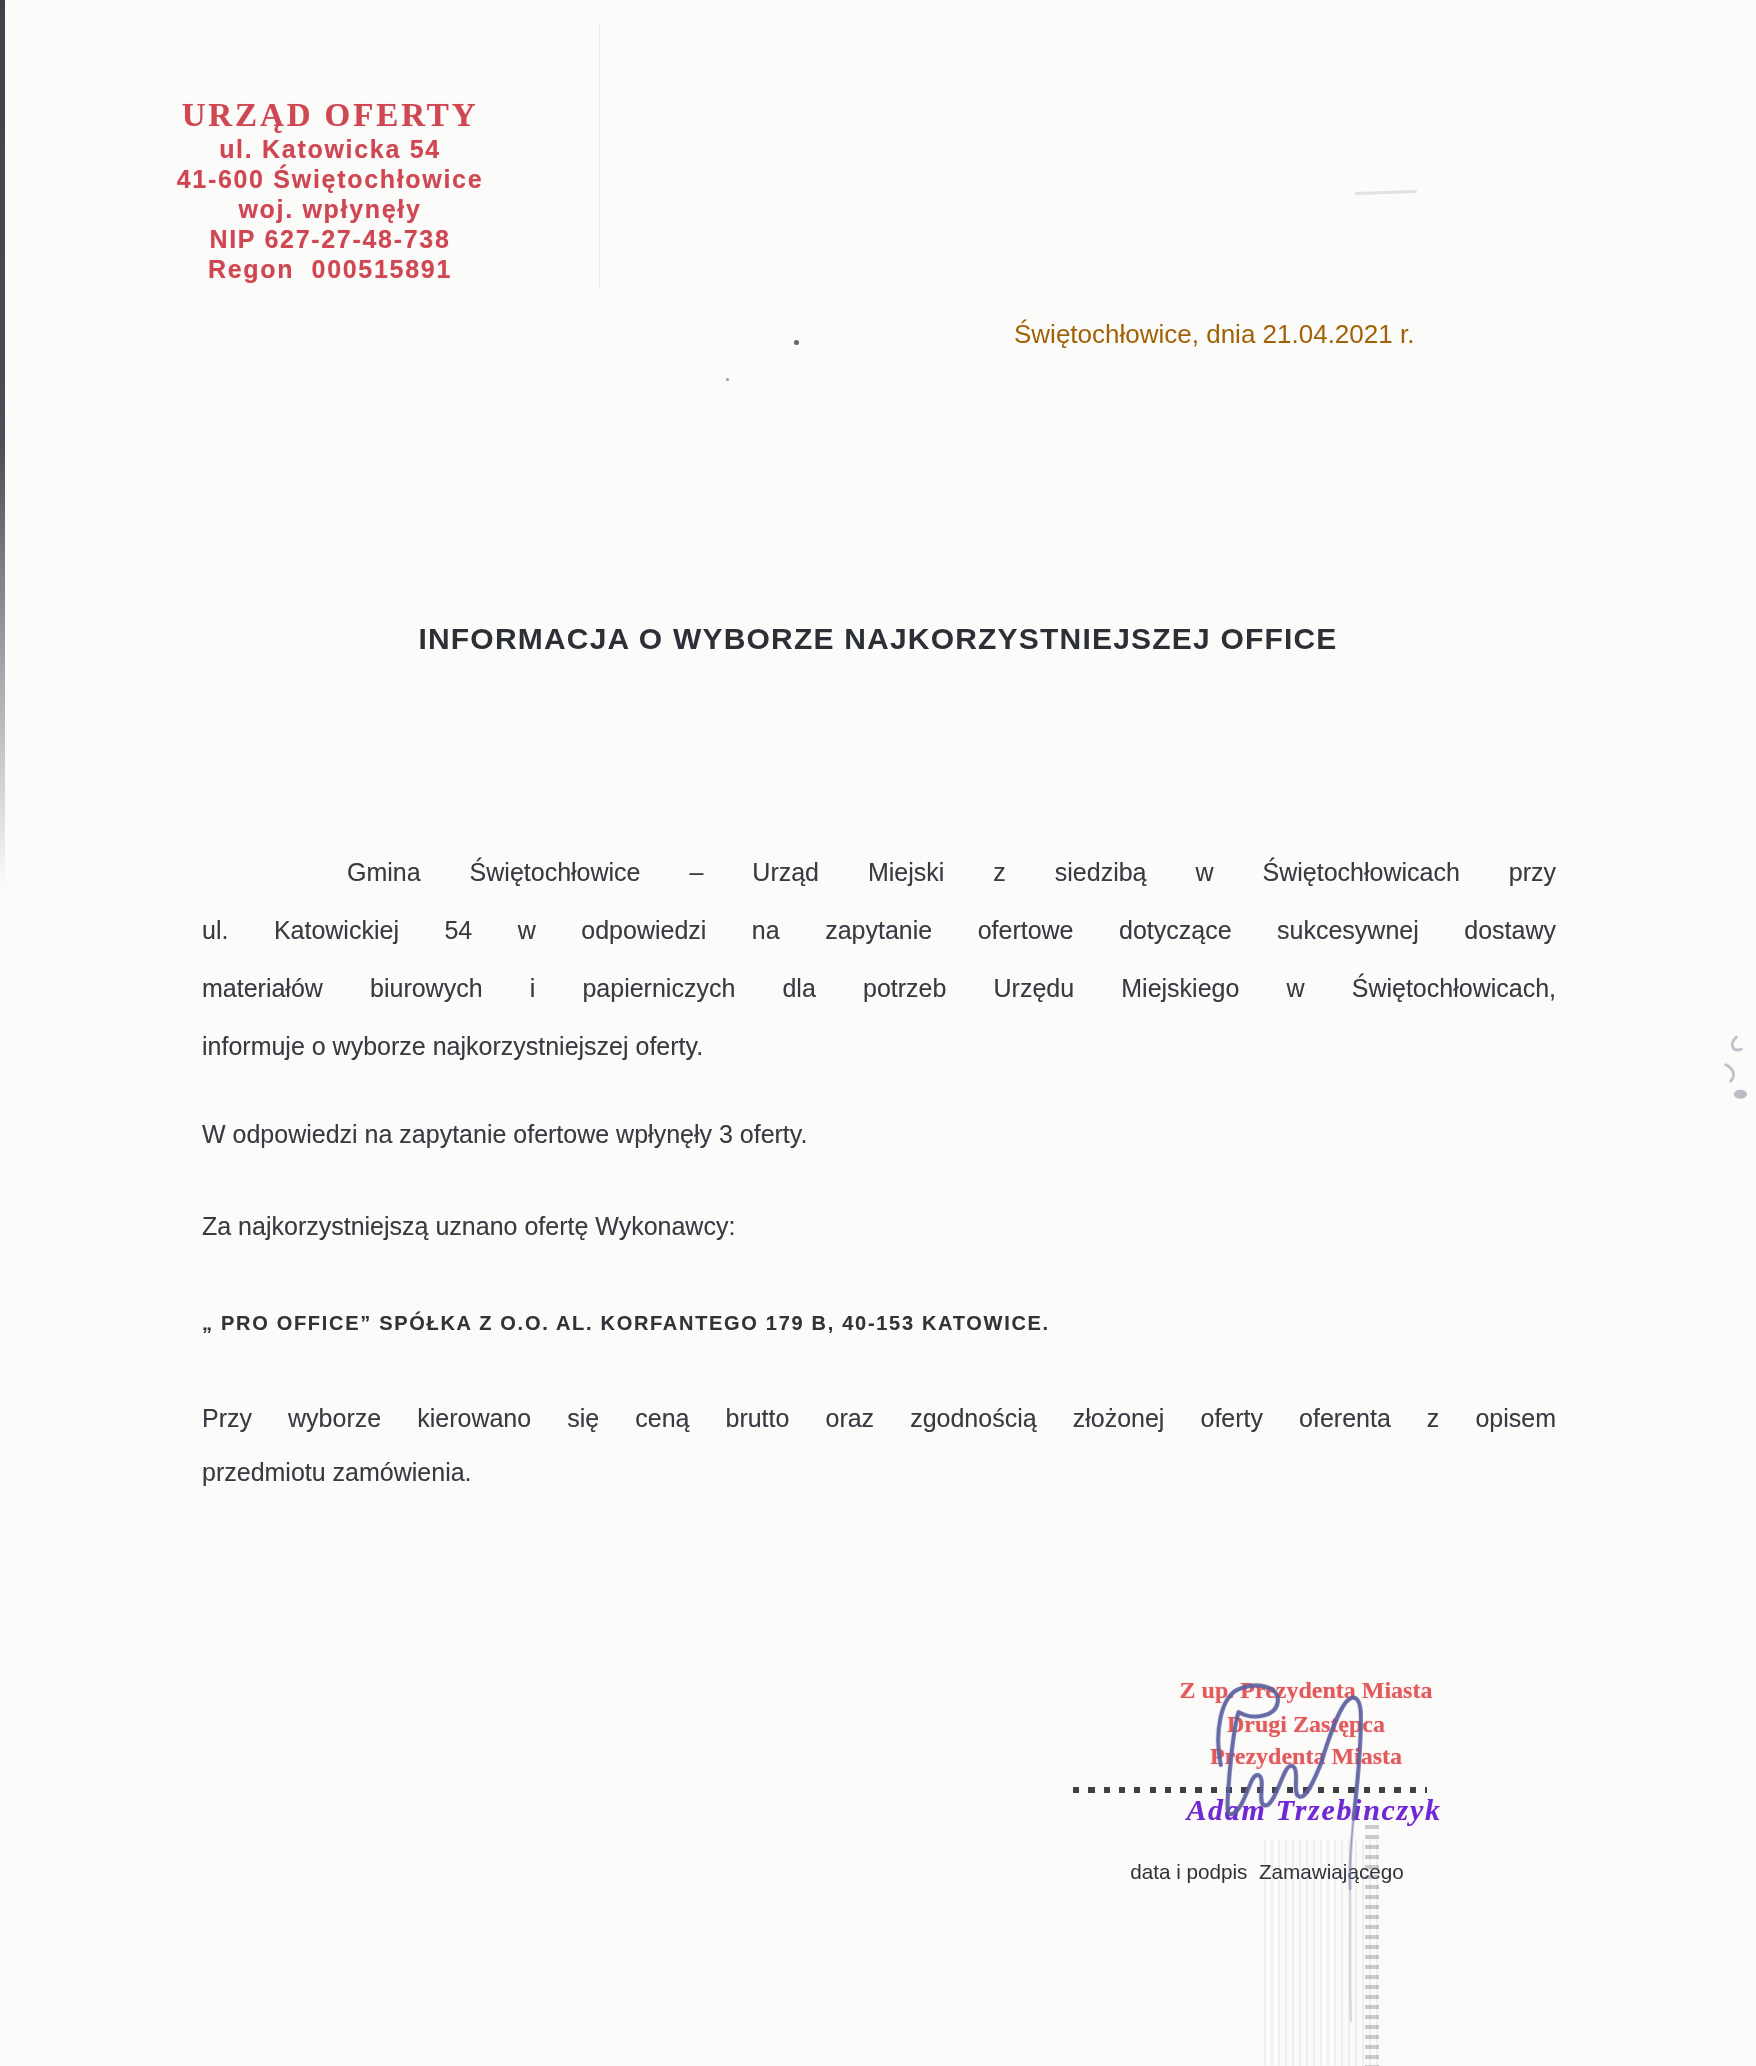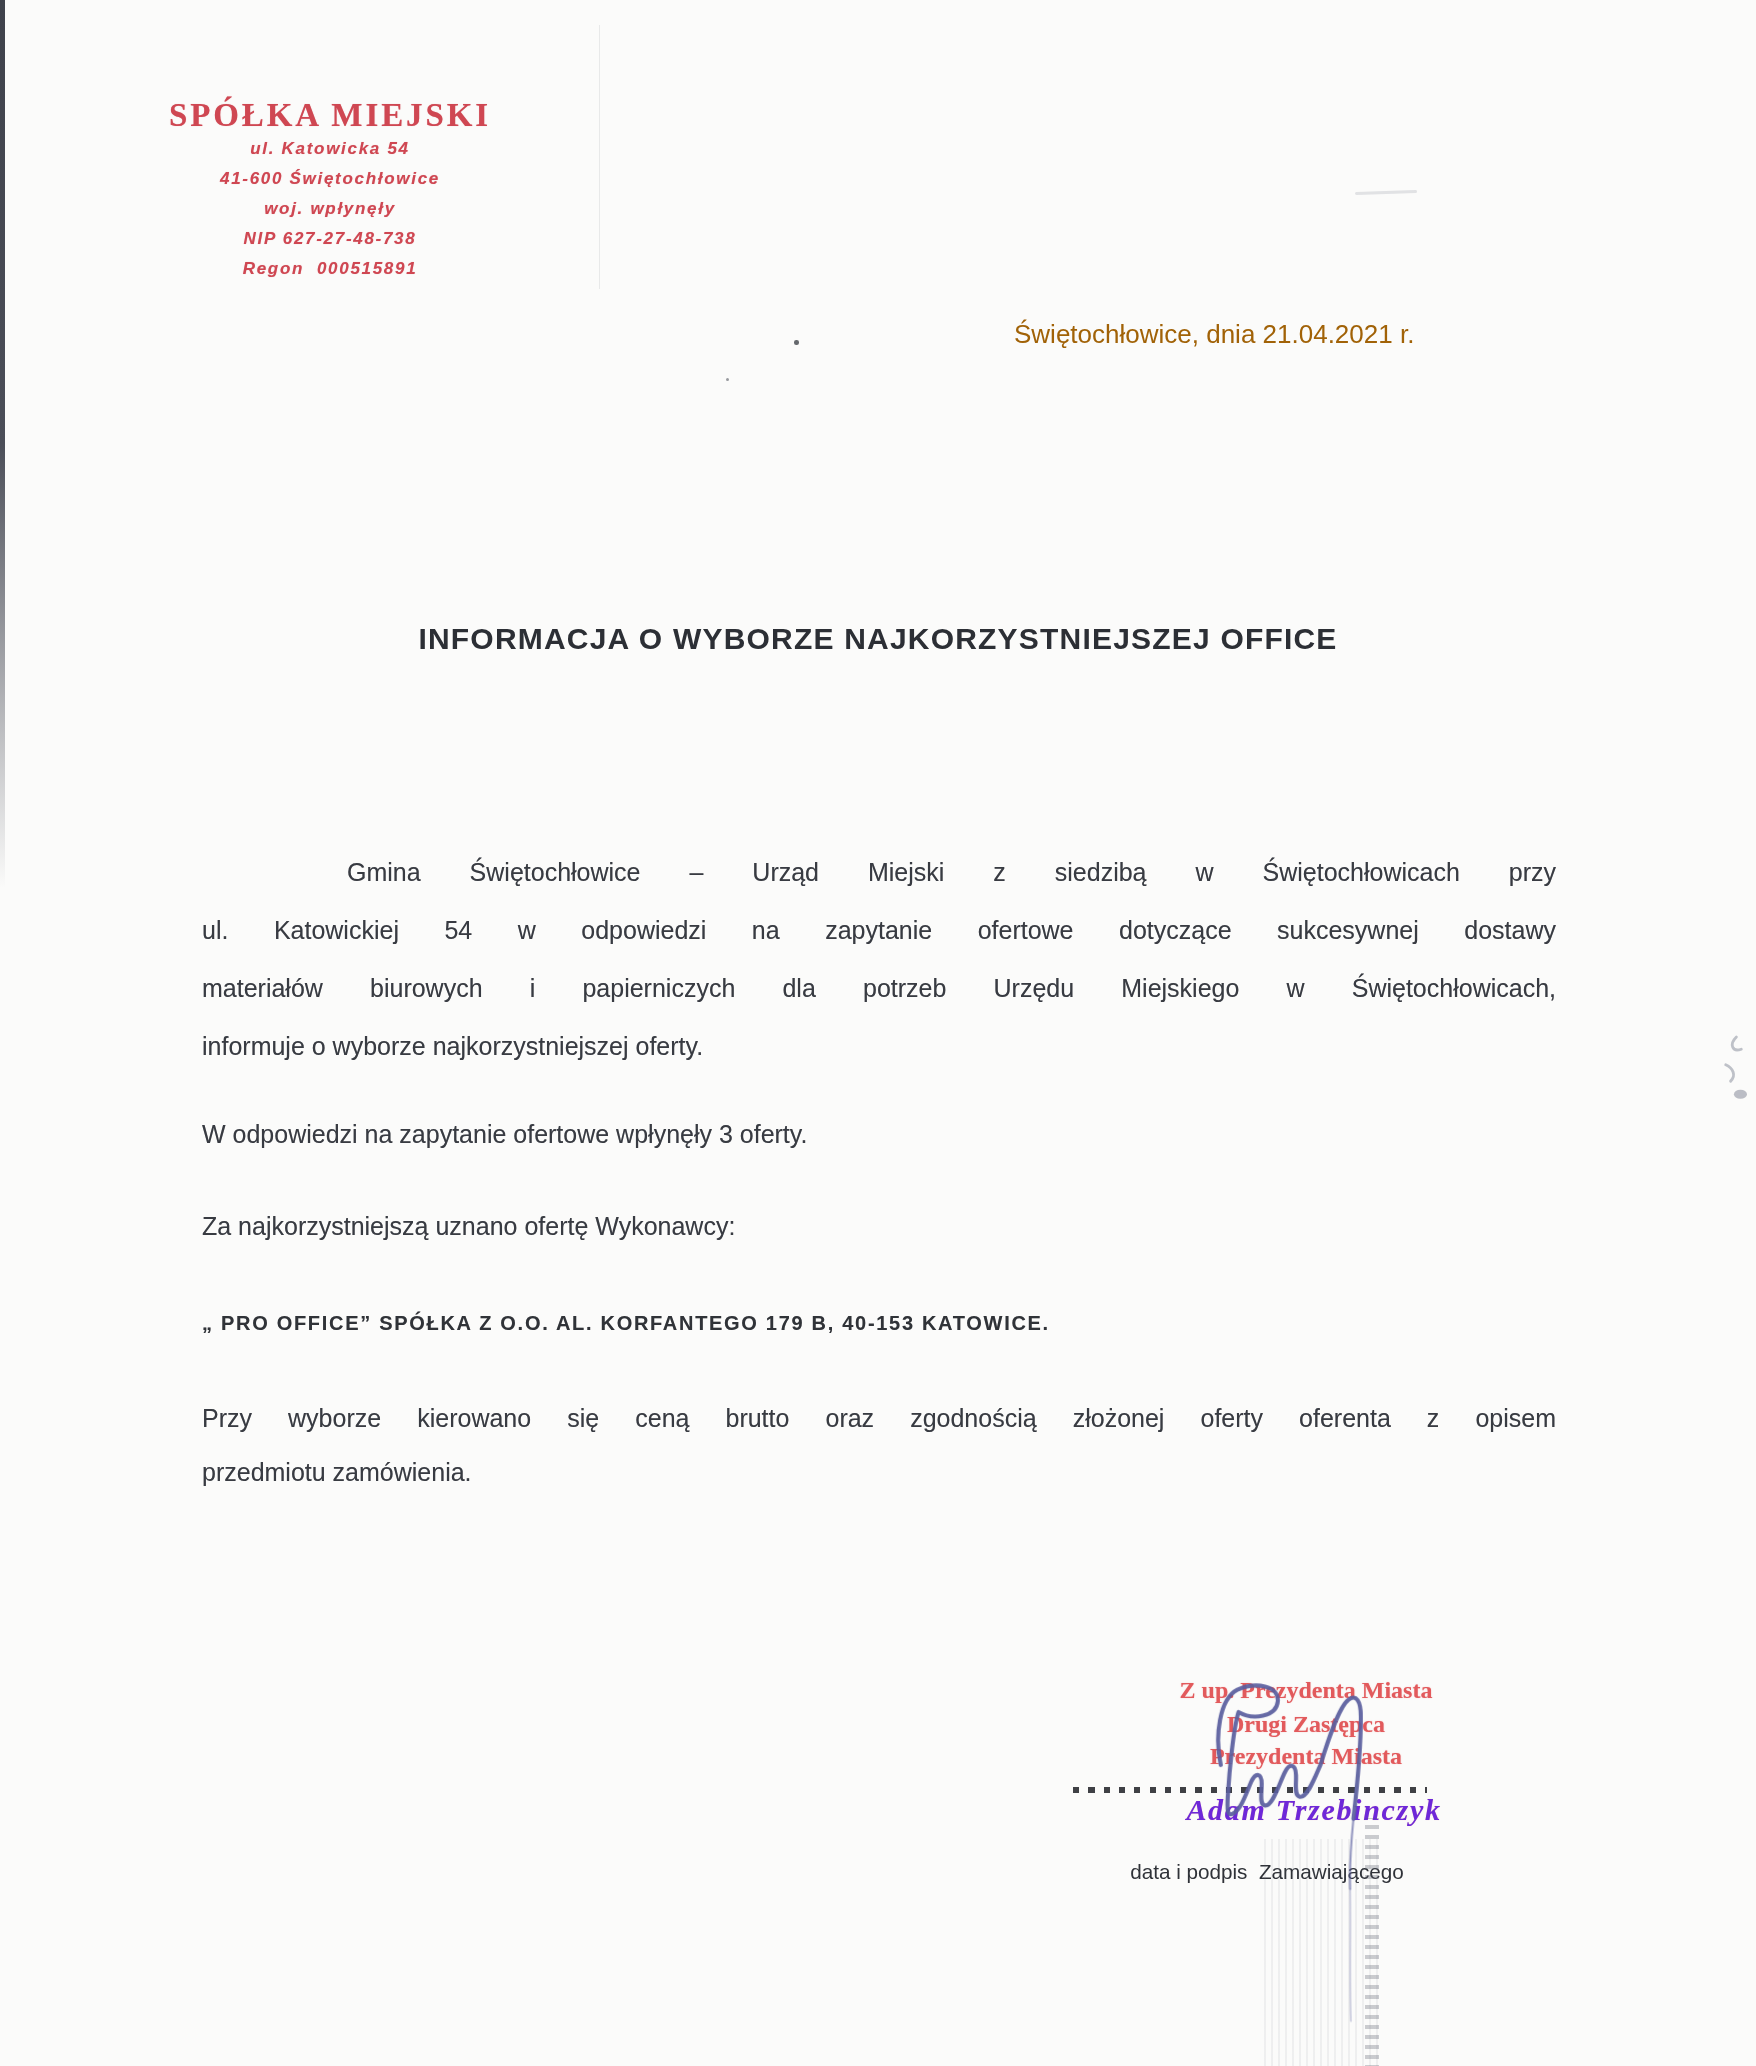--- a/index.html
+++ b/index.html
@@ -16,22 +16,22 @@
     position:absolute;left:140px;top:96px;width:380px;
     text-align:center;color:#cf4752;
     text-shadow:0 0 0.8px rgba(207,71,82,.45);
   }
   .stamp-name{
     font-family:"Liberation Serif",serif;
     font-weight:bold;font-size:33px;letter-spacing:2.9px;
     line-height:38px;white-space:pre;
   }
   .stamp-line{
-    font-weight:bold;font-size:17px;letter-spacing:1.7px;
-    line-height:30px;white-space:pre;font-style:italic;
+    font-weight:bold;font-size:25px;letter-spacing:1.7px;
+    line-height:30px;white-space:pre;
   }
   
   .dateline{
     position:absolute;left:1014px;top:319px;width:537px;
     font-size:26px;color:#a16207;
   }
   .title{
     position:absolute;left:0;top:622px;width:1756px;
     text-align:center;font-weight:bold;font-size:30px;
     letter-spacing:1.2px;color:#2c2f35;
@@ -93,21 +93,21 @@
   }
   .sig-svg{position:absolute;left:1198px;top:1674px;}
   .smudge-svg{position:absolute;left:1711px;top:1029px;}
 </style>
 </head>
 <body>
 
 <div class="page">
 
   <div class="stamp">
-    <div class="stamp-name">SPÓŁKA MIEJSKI</div>
+    <div class="stamp-name">URZĄD OFERTY</div>
     <div class="stamp-line">ul. Katowicka 54</div>
     <div class="stamp-line">41-600 Świętochłowice</div>
     <div class="stamp-line">woj. wpłynęły</div>
     <div class="stamp-line">NIP 627-27-48-738</div>
     <div class="stamp-line">Regon  000515891</div>
   </div>
 
   <div class="dateline">Świętochłowice, dnia 21.04.2021 r.</div>
 
   <div class="title">INFORMACJA O WYBORZE NAJKORZYSTNIEJSZEJ OFFICE</div>

